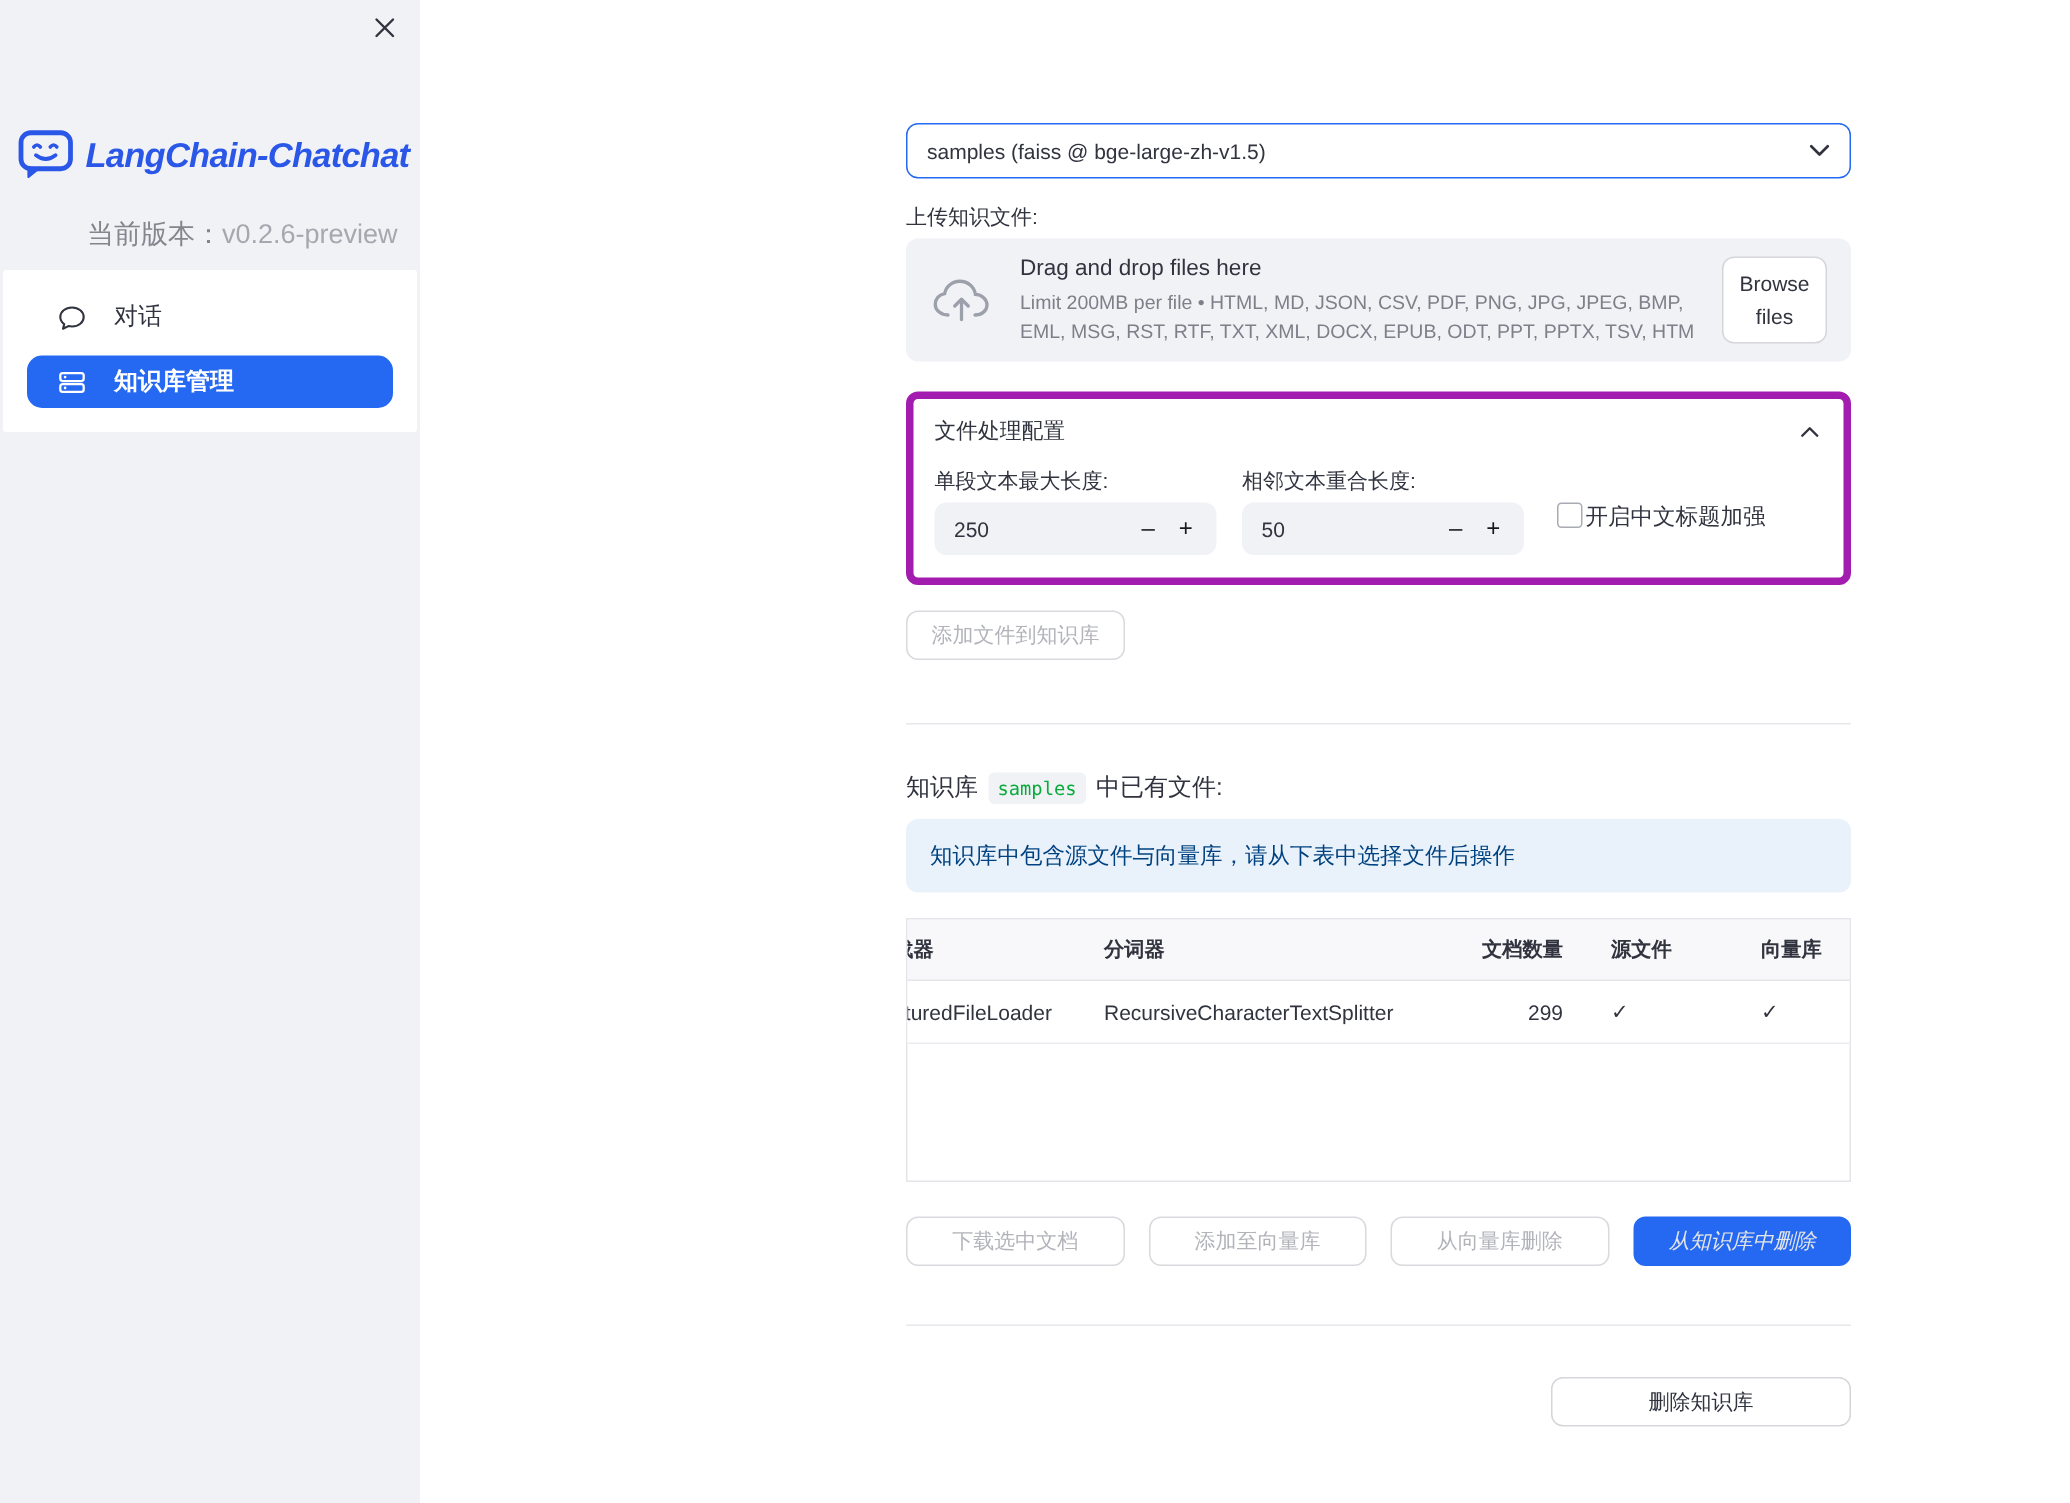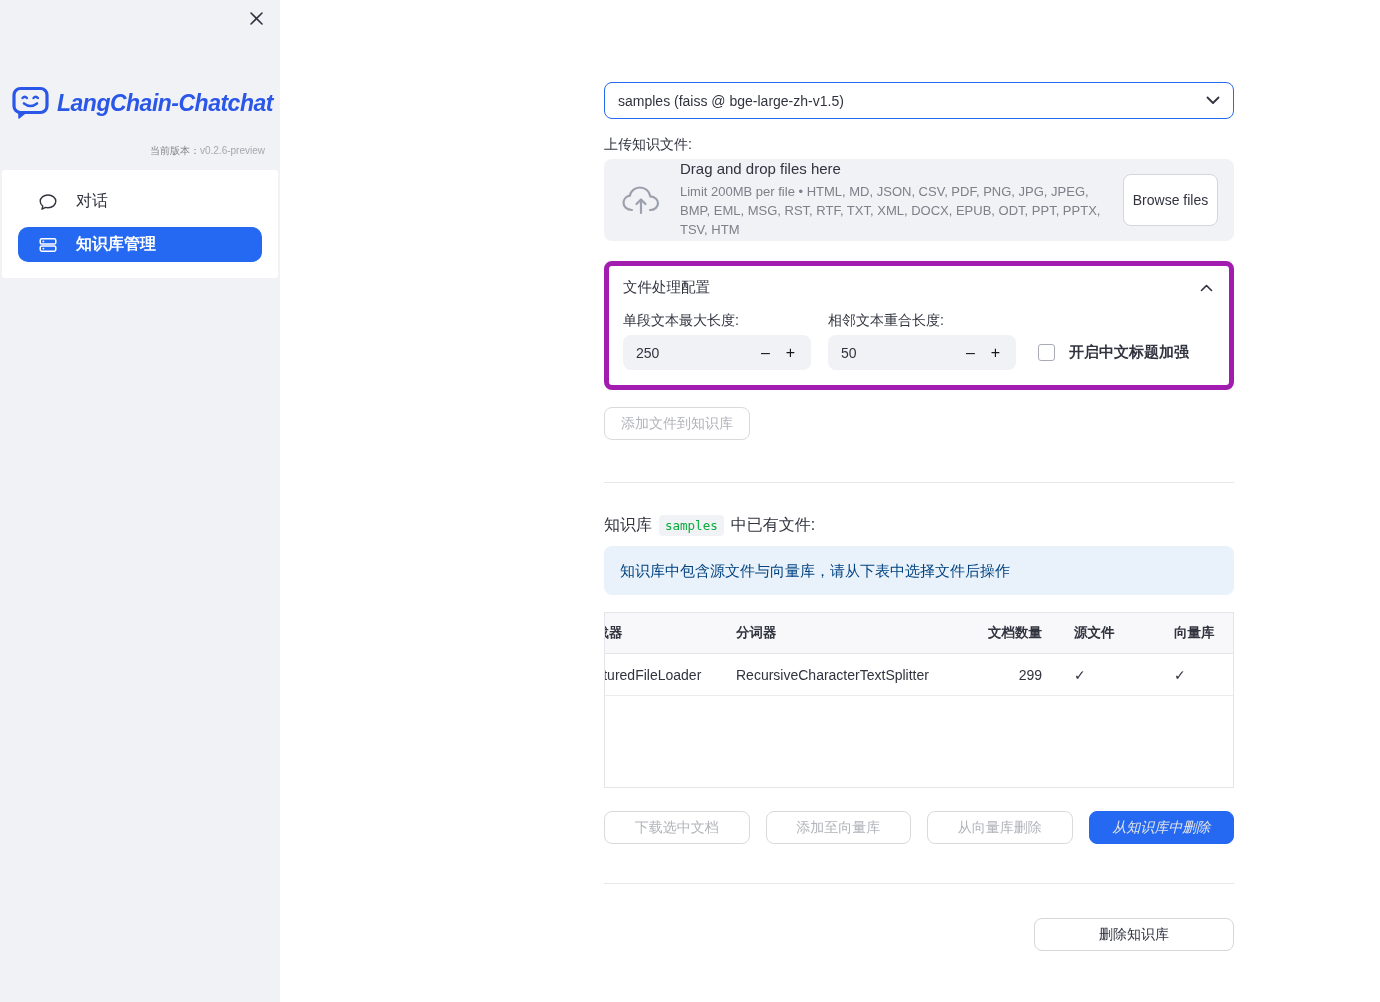--- a/index.html
+++ b/index.html
@@ -9,21 +9,21 @@
 
   
   .sidebar { position:relative; width:280px; height:100%; background:#f0f2f6; flex:none; }
   .close-btn { position:absolute; top:6px; right:12px; width:24px; height:24px;
     display:flex; align-items:center; justify-content:center; cursor:pointer;
     font-size:16px; color:#31333f; background:none; border:none; }
   .logo-row { margin:86px 12px 0 12px; display:flex; align-items:center; gap:8px; }
   .logo-mark { flex:none; }
   .logo-text { font-size:23px; font-weight:700; font-style:italic; color:#2b57e8;
     letter-spacing:-0.5px; white-space:nowrap; }
-  .version { margin:24px 15px 0 0; text-align:right; font-size:10px; }
+  .version { margin:24px 15px 0 0; text-align:right; font-size:18px; }
   .version .lbl { color:#84868d; }
   .version .val { color:#a6a8af; }
   .menu-card { background:#fff; border-radius:2px; margin:12px 2px 0 2px; padding:14px 16px 16px 16px; }
   .menu-item { display:flex; align-items:center; gap:18px; padding:7px 16px 7px 20px;
     border-radius:10px; font-size:16px; color:#31333f; cursor:pointer; }
   .menu-item + .menu-item { margin-top:8px; }
   .menu-item.selected { background:var(--primary); color:#fff; font-weight:700; }
 
   
   .main { flex:1; position:relative; background:#fff; }
@@ -34,37 +34,37 @@
     border-radius:8px; display:flex; align-items:center; justify-content:space-between;
     padding:12px 13px; cursor:pointer; }
   .selectbox .val { font-size:14px; color:#31333f; }
 
   .upload-label { margin-top:17px; }
   .dropzone { margin-top:0; height:82px; background:#f0f2f6; border-radius:8px;
     display:flex; align-items:center; padding:0 16px; gap:18px; }
   .dz-text { flex:1; }
   .dz-title { font-size:15px; color:#31333f; margin-bottom:6px; }
   .dz-hint { font-size:13px; color:#7e8089; line-height:1.45; max-width:470px; }
-  .browse-btn { flex:none; width:95px; min-height:52px; background:#fff;
+  .browse-btn { flex:none; width:70px; min-height:52px; background:#fff;
     border:1px solid #d5d6da; border-radius:8px; font-size:14px; color:#31333f;
     padding:6px 6px; cursor:pointer; line-height:1.6;
     font-family:"Liberation Sans","DejaVu Sans",sans-serif; }
 
   .expander { margin-top:20px; border:5px solid #a21caf; border-radius:8px; padding:12px 16px 15px 14px; }
   .exp-header { display:flex; align-items:center; justify-content:space-between;
     font-size:14.5px; color:#31333f; cursor:pointer; }
   .cfg-grid { display:flex; gap:17px; margin-top:15px; }
   .cfg-field { width:188px; }
   .numwrap { height:35px; background:#f0f2f6; border-radius:8px; display:flex;
     align-items:center; padding:0 8px 0 13px; }
   .numwrap .numval { flex:1; font-size:14px; color:#31333f; }
   .step-btn { width:25px; height:28px; border:none; background:none; font-size:16px;
     color:#17181c; cursor:pointer; font-family:inherit; }
-  .cfg-check { display:flex; align-items:center; gap:14px; align-self:flex-end;
-    height:35px; margin-left:5px; cursor:pointer;font-weight:bold; }
+  .cfg-check { display:flex; gap:2px; align-self:flex-end;
+    height:35px; margin-left:5px; cursor:pointer; }
   .checkbox { width:17px; height:17px; border:1px solid #a9abb4; border-radius:3px;
     background:#fff; flex:none; }
   .check-label { font-size:15px; color:#31333f; }
 
   .btn { height:33px; display:inline-flex; align-items:center; justify-content:center;
     border-radius:8px; font-size:14px; padding:0 16px; background:#fff;
     border:1px solid #d5d6da; color:#31333f; cursor:pointer;
     font-family:"Liberation Sans","DejaVu Sans",sans-serif; white-space:nowrap; }
   .btn.disabled { color:#b2b4ba; border-color:#d9dade; cursor:default; }
   .btn.primary { background:var(--primary); border-color:var(--primary); color:#e5e5e5;font-style:italic; }

